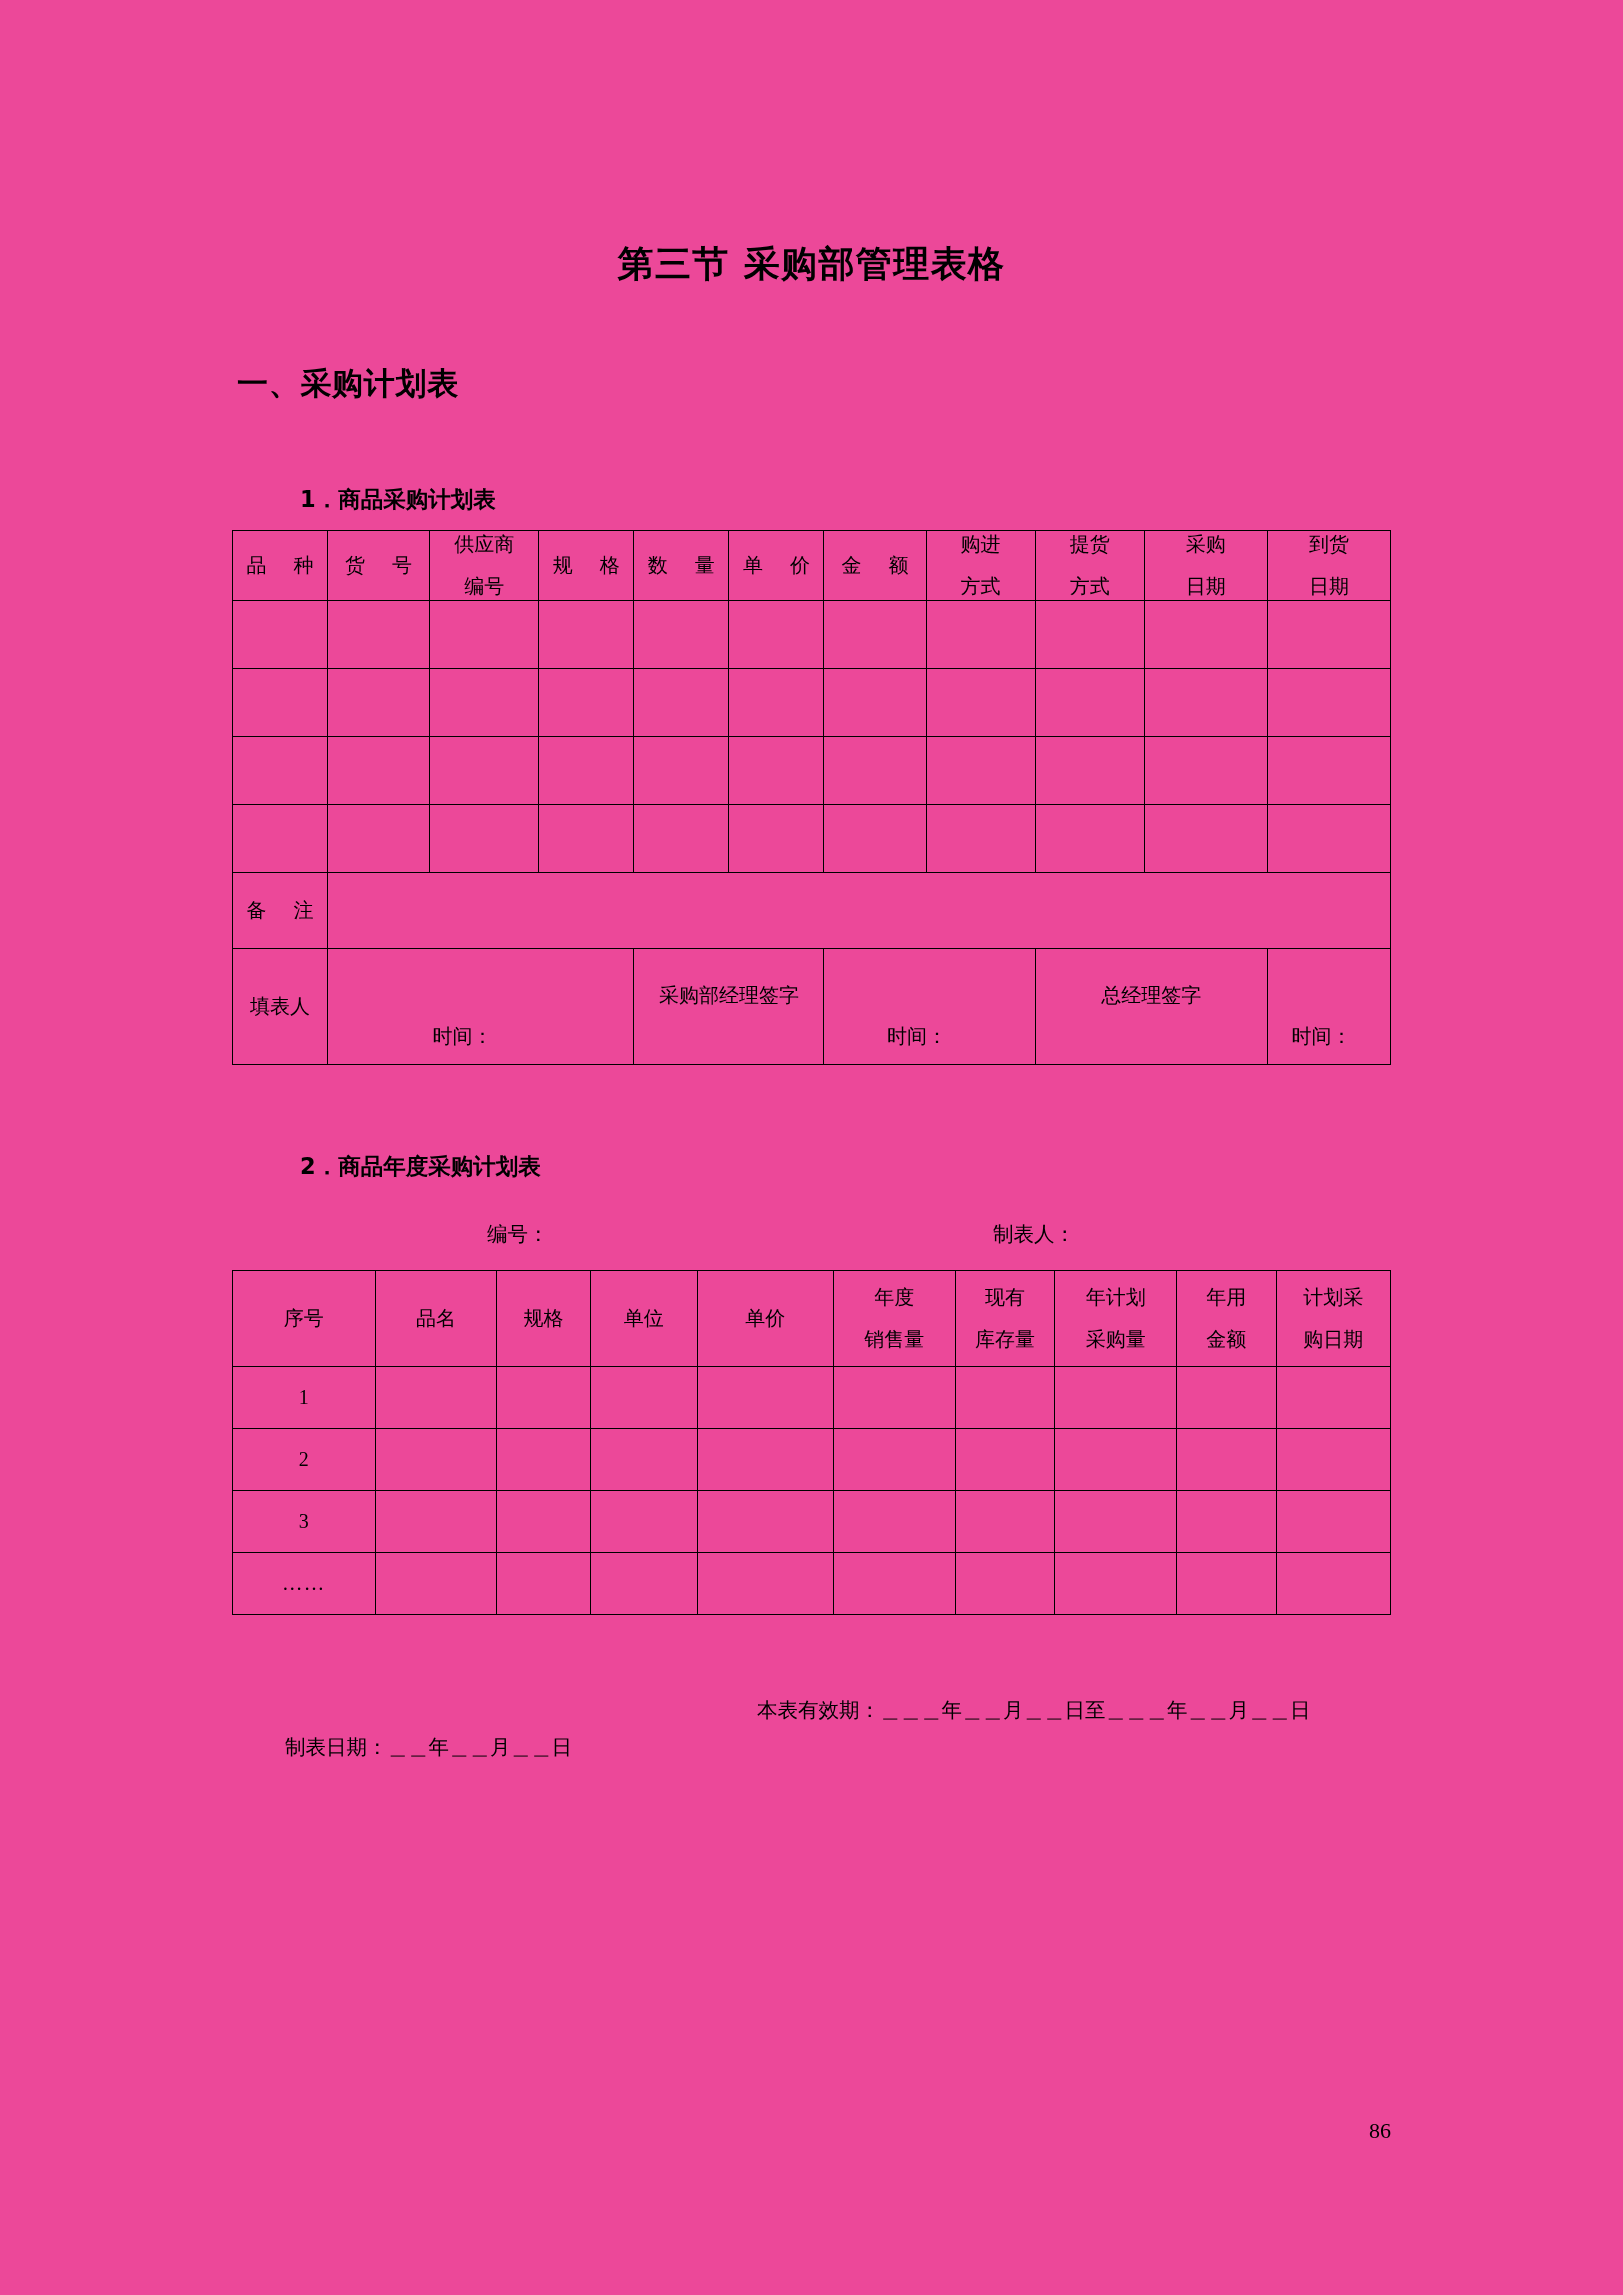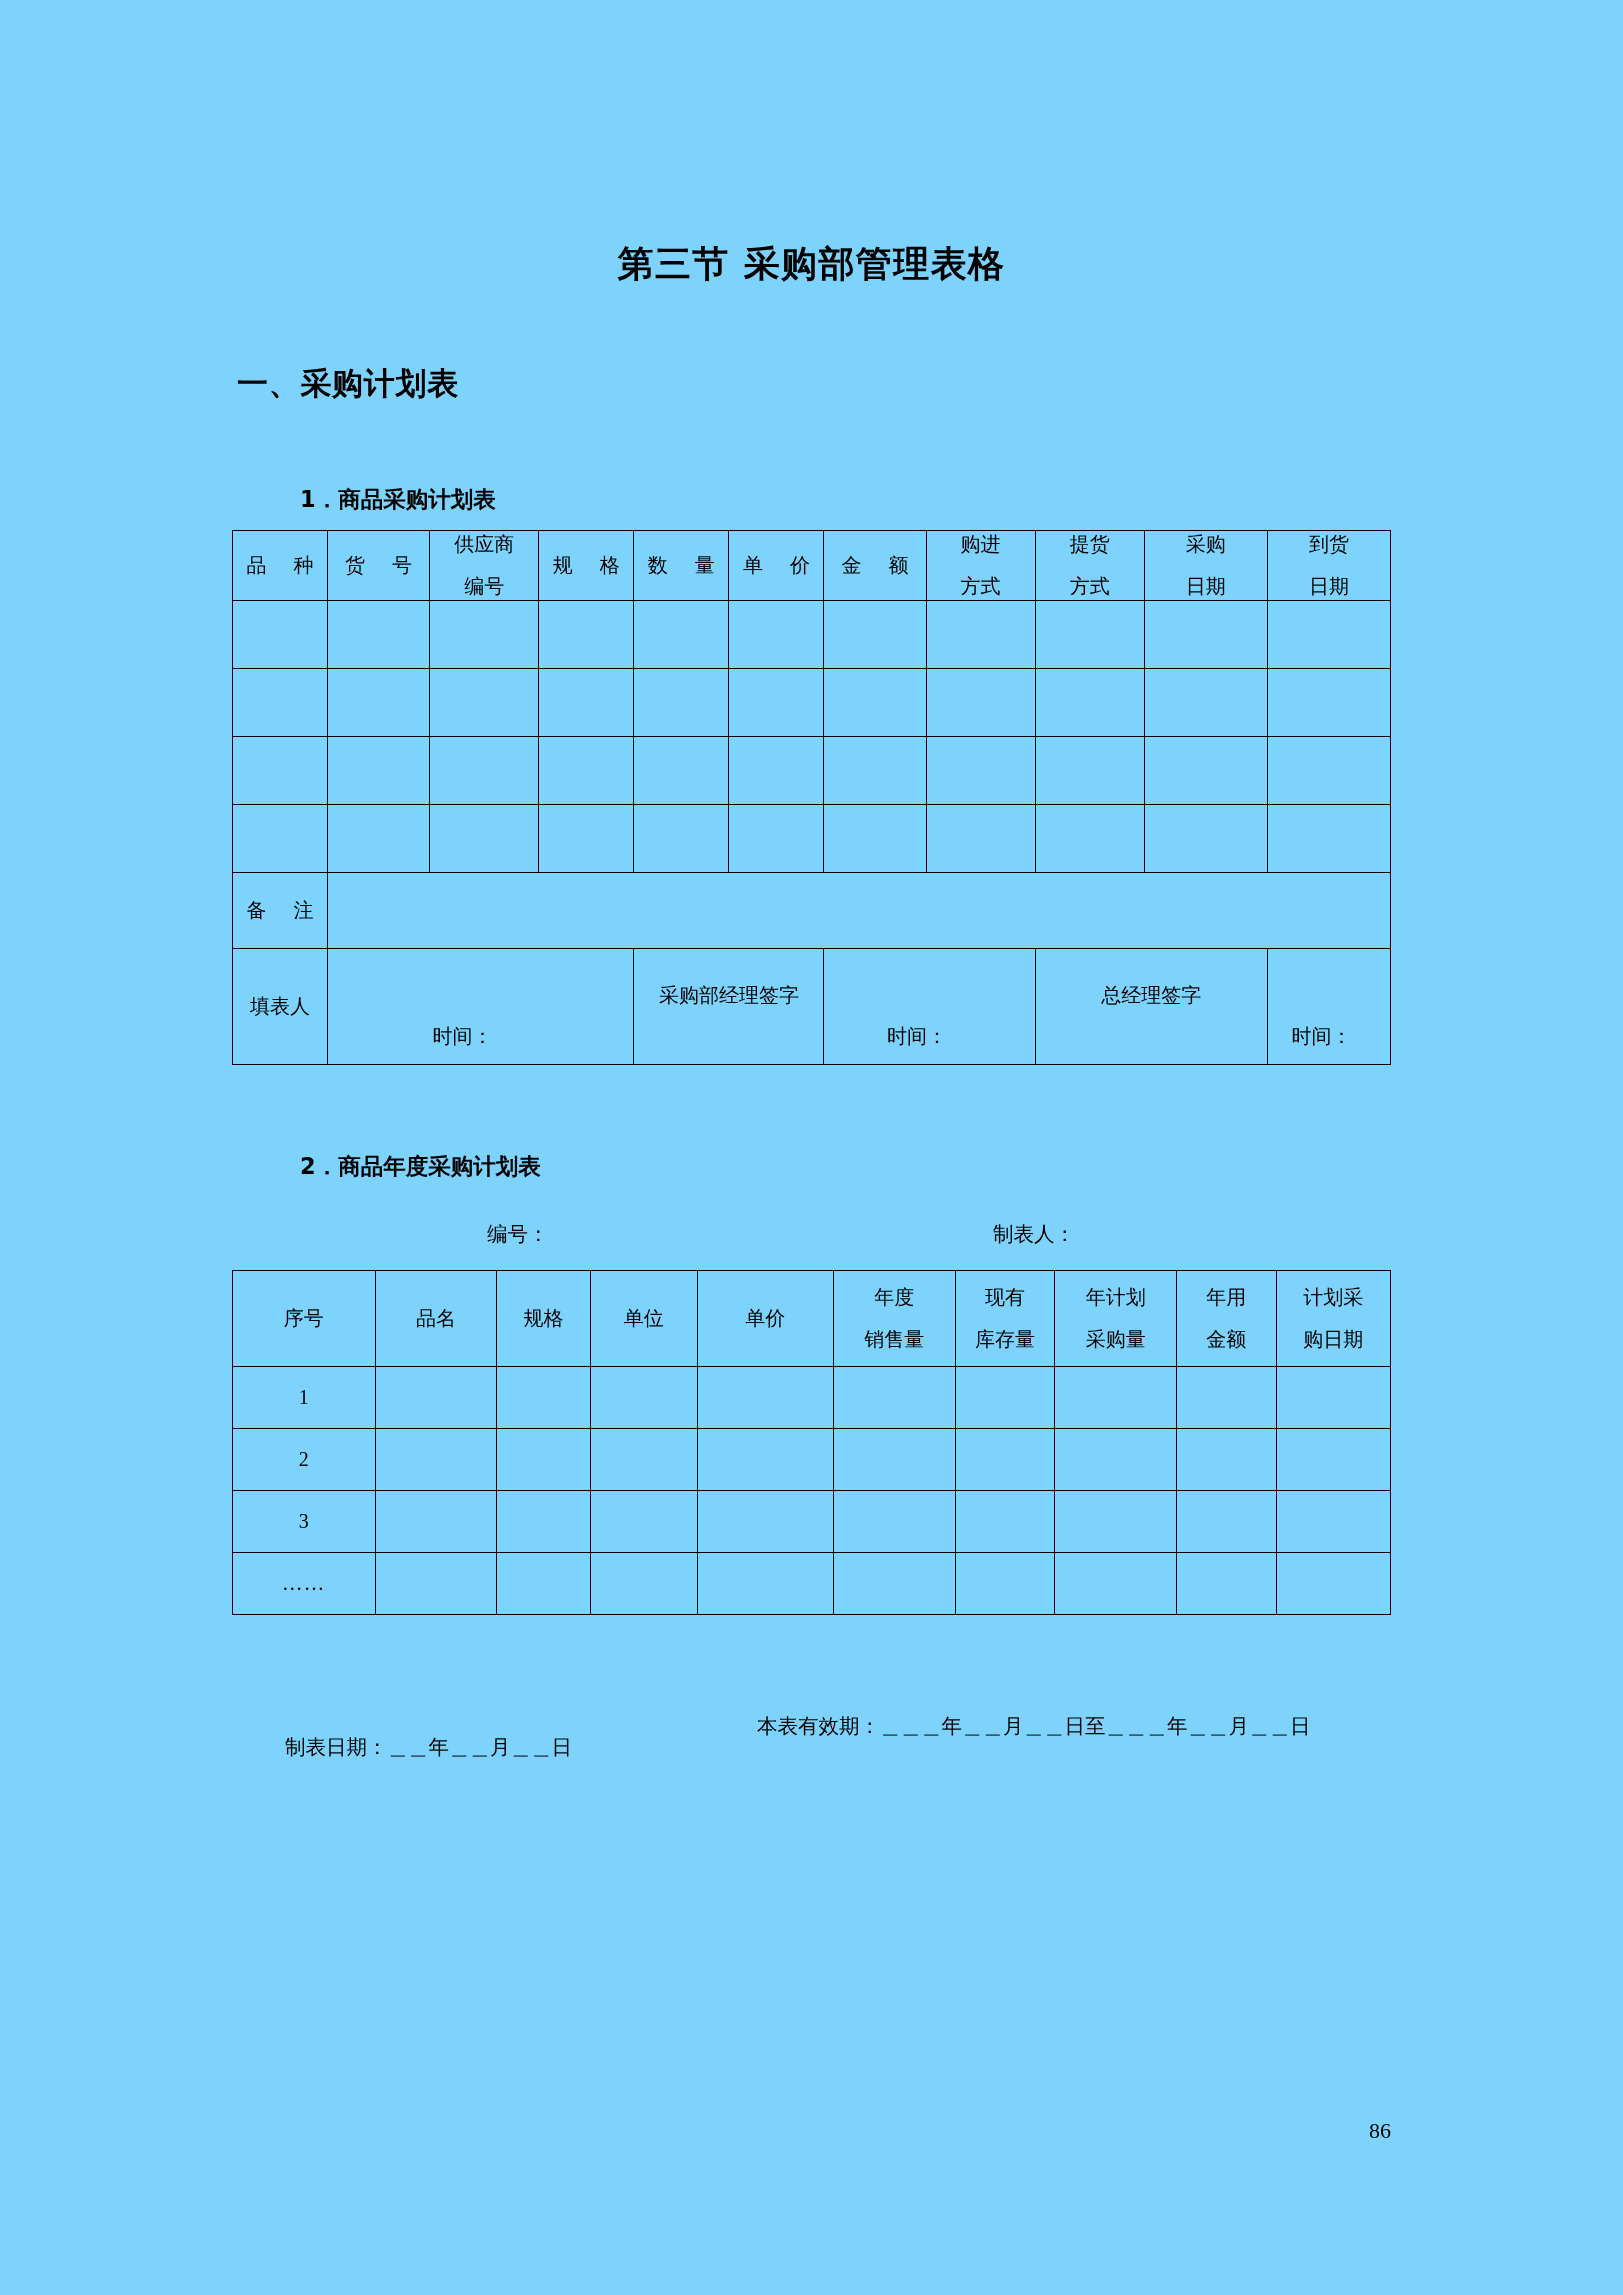--- a/index.html
+++ b/index.html
@@ -8,21 +8,21 @@
     background: #ffffff;
   }
   body {
     font-family: "Liberation Serif", "DejaVu Serif", serif;
     color: #000000;
   }
   .page {
     position: relative;
     width: 1623px;
     height: 2295px;
-    background: #7dd3fc;
+    background: #ec4899;
     overflow: hidden;
   }
 
   
   .doc-title {
     position: absolute;
     left: 0;
     top: 240px;
     width: 1623px;
     text-align: center;
@@ -106,21 +106,21 @@
   }
   #meta-code   { left: 487px;  top: 1220px; }
   #meta-maker  { left: 993px; top: 1220px; }
 
   .footer-line {
     position: absolute;
     font-size: 20.5px;
     white-space: nowrap;
   }
   #footer-made  { left: 285px;  top: 1696px; margin-top: 37px; }
-  #footer-valid { left: 757px; top: 1696px; margin-top: 16px; }
+  #footer-valid { left: 757px; top: 1696px; }
 
   .page-number {
     position: absolute;
     right: 232px;
     top: 2118px;
     font-size: 22px;
   }
 </style>
 </head>
 <body>

